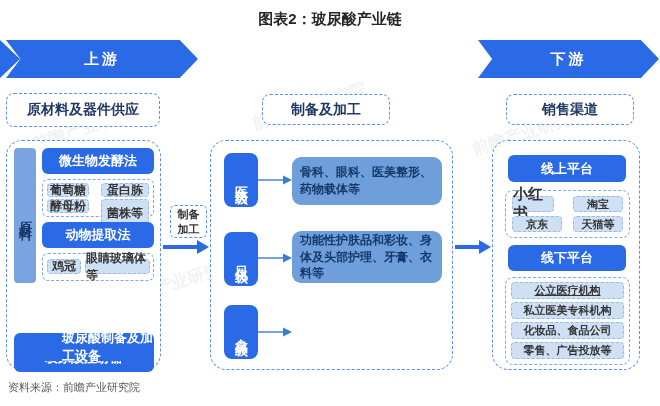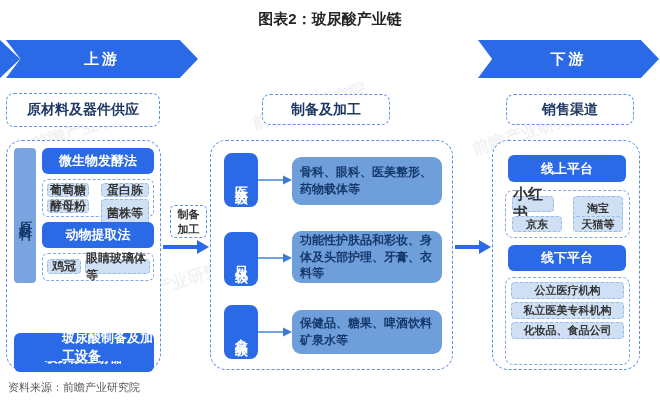--- a/index.html
+++ b/index.html
@@ -63,27 +63,27 @@
   .g3{left:224px;top:305px;}
   .desc{background:#6f9fda;border-radius:9px;color:#14386b;font-weight:bold;font-size:12px;
     line-height:1.38;padding:20px 8px;display:flex;align-items:center;}
   .d1{left:292px;top:157px;width:150px;height:48px;}
   .d2{left:292px;top:231px;width:150px;height:52px;}
   .d3{left:292px;top:310px;width:150px;height:44px;}
   
   .dn-online{left:508px;top:155px;width:118px;height:27px;font-size:13px;}
   .dn-onlinebox{left:505px;top:190px;width:125px;height:48px;border:1.2px dashed #7fa8e6;border-radius:8px;background:#fff;}
   .chip-xiaohongshu{left:512px;top:196px;width:42px;height:16px;font-size:15px;}
-  .chip-taobao{left:573px;top:196px;width:50px;height:24px;font-size:11px;}
+  .chip-taobao{left:573px;top:196px;width:50px;height:16px;font-size:11px;}
   .chip-jingdong{left:512px;top:216px;width:50px;height:16px;font-size:11px;}
   .chip-tianmao{left:573px;top:216px;width:50px;height:16px;font-size:11px;}
   .dn-offline{left:508px;top:245px;width:118px;height:26px;font-size:13px;}
   .dn-offlinebox{left:505px;top:277px;width:125px;height:88px;border:1.2px dashed #7fa8e6;border-radius:8px;background:#fff;}
   .ochip{left:511px;width:113px;height:17px;font-size:11px;}
-  .o1{top:282px;} .o2{top:302px;} .o3{top:322px;} .o4{top:342px;}
+  .o1{top:282px;text-decoration:underline;} .o2{top:302px;} .o3{top:322px;} .o4{top:342px;}
   
   .src{left:8px;top:380px;font-size:11px;color:#595959;}
   .credit{right:8px;top:380px;font-size:11px;color:#595959;text-align:right;}
   
   .wm{color:rgba(130,130,130,0.10);font-size:17px;font-weight:bold;transform:rotate(-18deg);white-space:nowrap;pointer-events:none;}
   .wm1{left:30px;top:115px;} .wm2{left:250px;top:95px;} .wm3{left:470px;top:120px;}
   .wm4{left:120px;top:270px;} .wm5{left:330px;top:300px;}
   svg{display:block;}
 </style>
 </head>
@@ -146,34 +146,34 @@
     <line x1="0" y1="6" x2="26" y2="6" stroke="#3a7bd5" stroke-width="1.4"></line>
     <polygon points="25,1.5 34,6 25,10.5" fill="#3a7bd5"></polygon>
   </svg>
   <svg class="abs" style="left:258px;top:326px;" width="34" height="12">
     <line x1="0" y1="6" x2="26" y2="6" stroke="#3a7bd5" stroke-width="1.4"></line>
     <polygon points="25,1.5 34,6 25,10.5" fill="#3a7bd5"></polygon>
   </svg>
 
   <div class="abs desc d1">骨科、眼科、医美整形、药物载体等</div>
   <div class="abs desc d2">功能性护肤品和彩妆、身体及头部护理、牙膏、衣料等</div>
-  <div class="abs desc d3">保健品、糖果、啤酒饮料矿泉水等</div>
 
   <svg class="abs" style="left:455px;top:240px;" width="36" height="14">
     <line x1="0" y1="7" x2="25" y2="7" stroke="#2a6ae6" stroke-width="4"></line>
     <polygon points="24,0 36,7 24,14" fill="#2a6ae6"></polygon>
   </svg>
 
   <div class="abs blue dn-online">线上平台</div>
   <div class="abs dn-onlinebox"></div>
   <div class="abs chip chip-xiaohongshu">小红书</div>
   <div class="abs chip chip-taobao">淘宝</div>
   <div class="abs chip chip-jingdong">京东</div>
   <div class="abs chip chip-tianmao">天猫等</div>
   <div class="abs blue dn-offline">线下平台</div>
   <div class="abs dn-offlinebox"></div>
   <div class="abs chip ochip o1">公立医疗机构</div>
   <div class="abs chip ochip o2">私立医美专科机构</div>
   <div class="abs chip ochip o3">化妆品、食品公司</div>
+  <div class="abs chip ochip o4">零售、广告投放等</div>
 
   <div class="abs src">资料来源：前瞻产业研究院</div>
 
 </div>
 
 </body></html>

